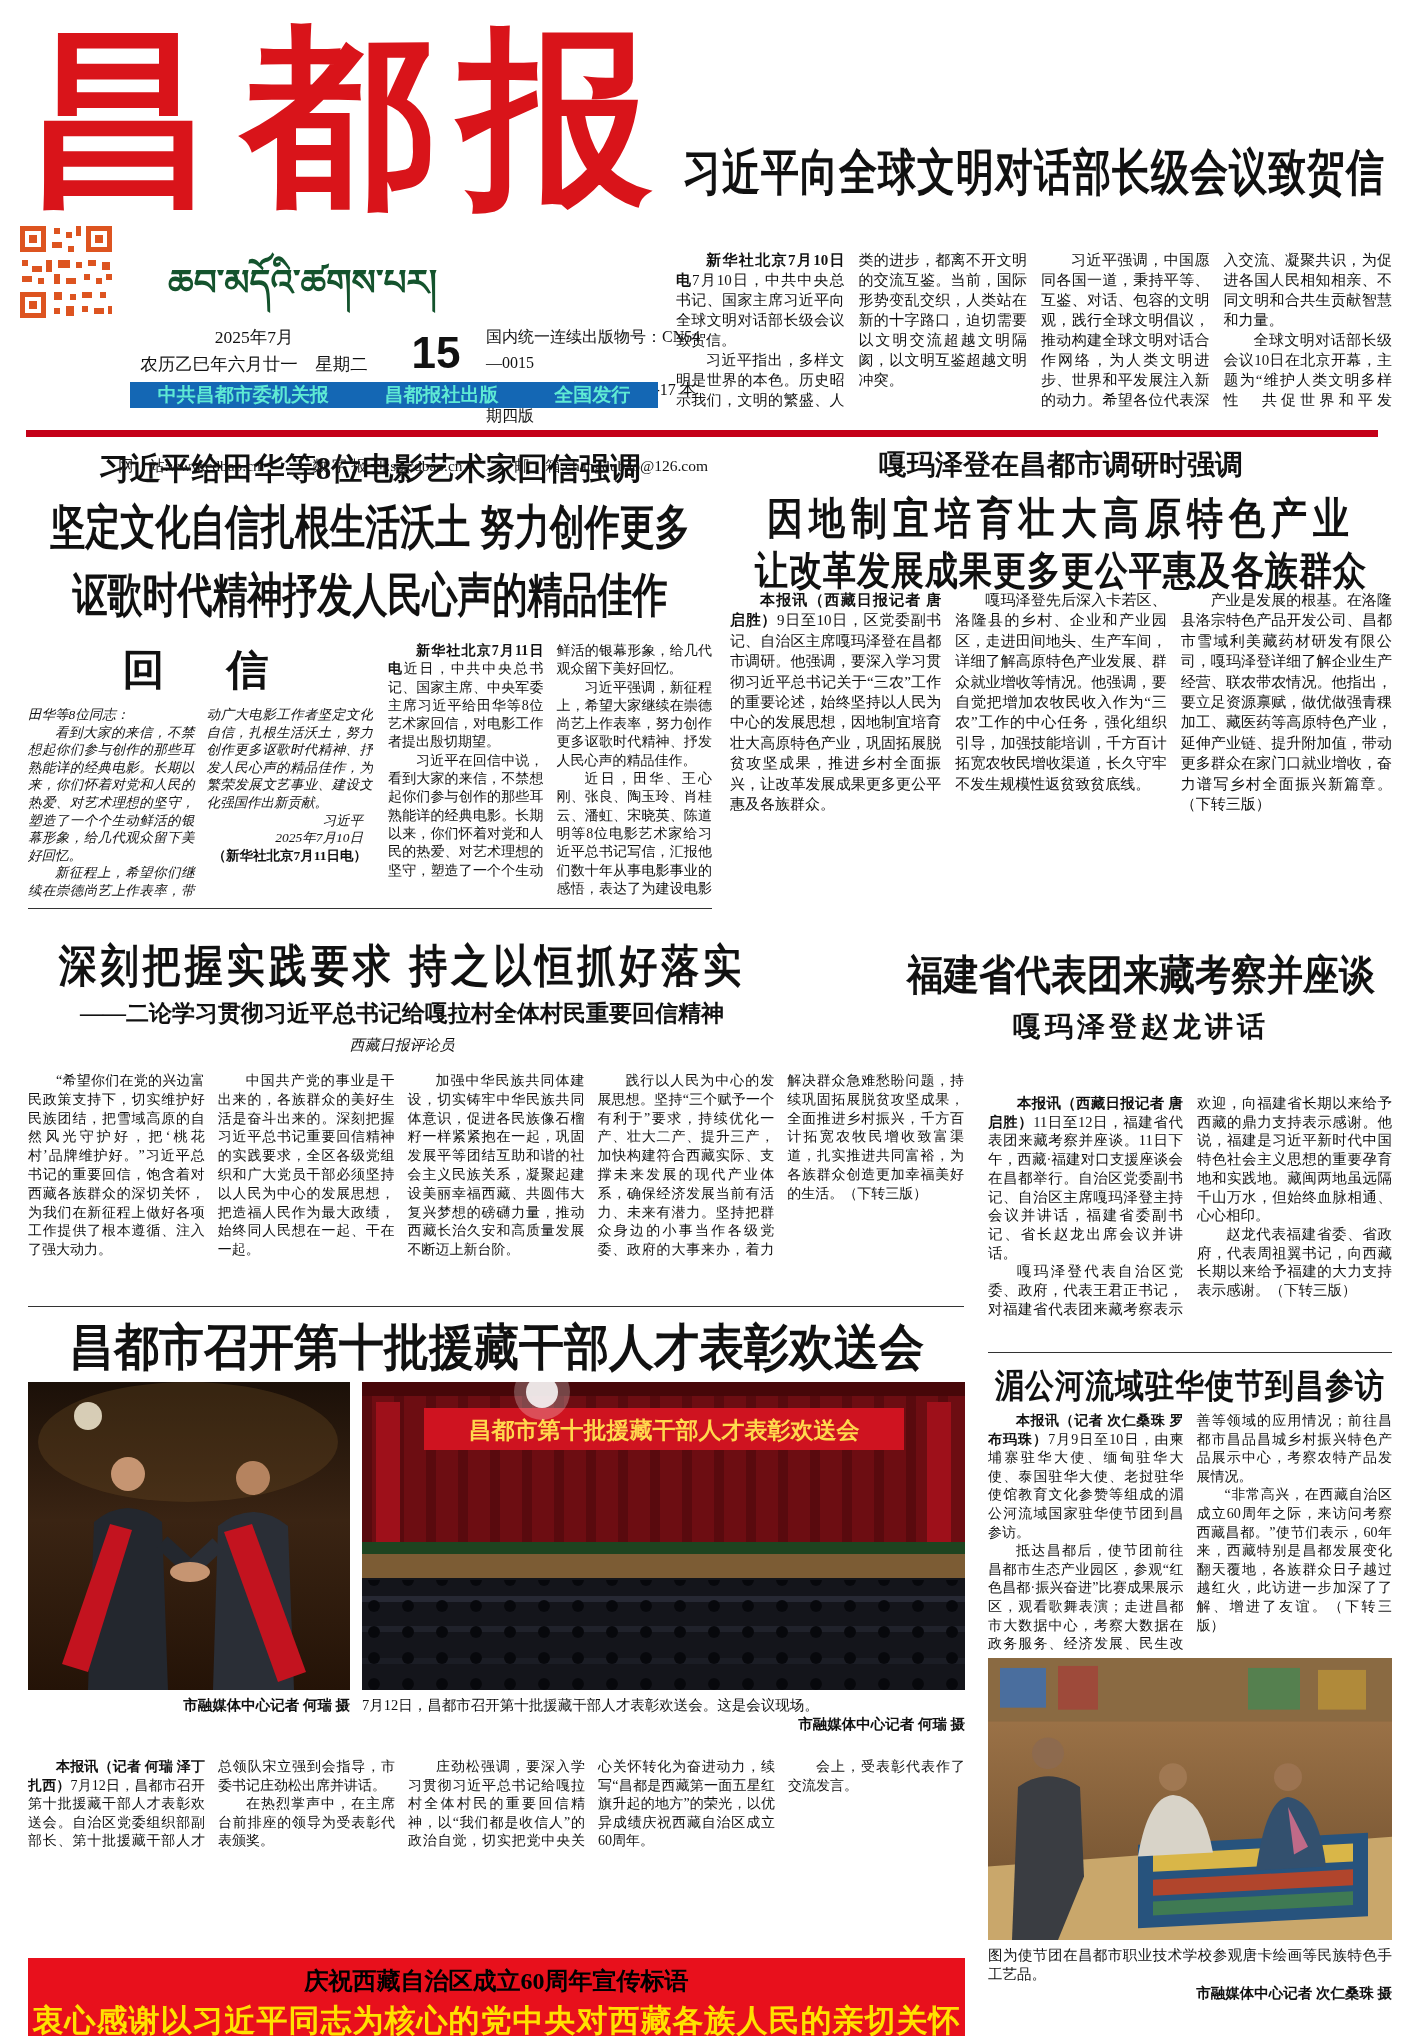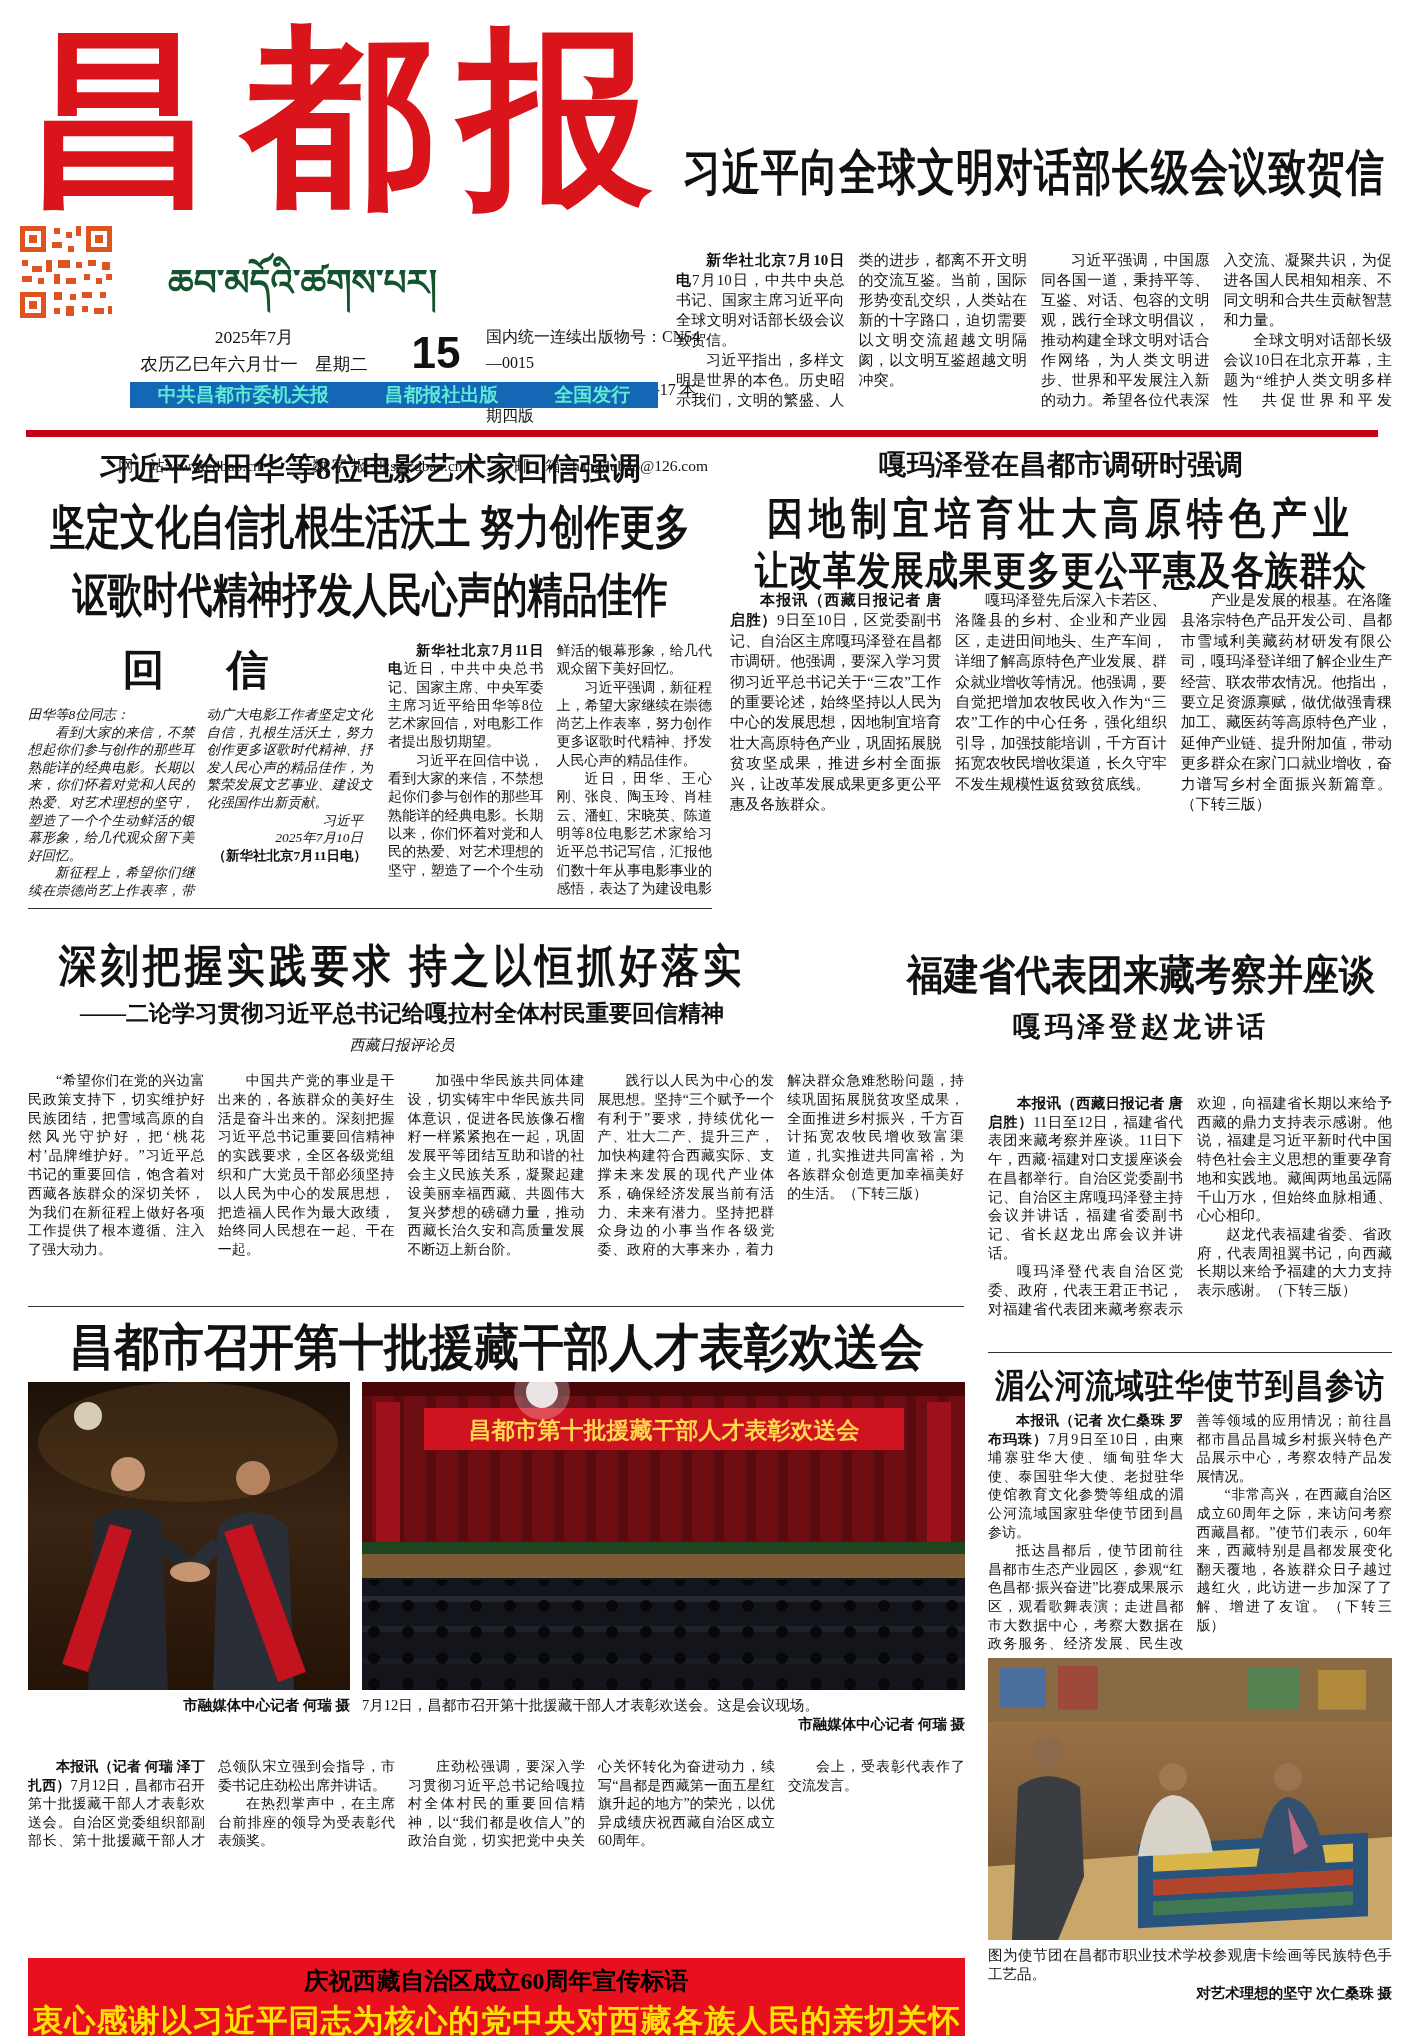--- a/index.html
+++ b/index.html
@@ -314,21 +314,21 @@
         <path d="M24 284 L30 130 Q60 108 92 130 L96 220 L70 284 Z" fill="#3a3d42"></path>
         <circle cx="185" cy="120" r="14" fill="#a07852"></circle>
         <path d="M150 200 Q160 140 185 138 Q215 140 225 196 Z" fill="#d8d3c8"></path>
         <circle cx="300" cy="120" r="14" fill="#9c7350"></circle>
         <path d="M268 214 Q278 142 300 140 Q330 144 338 210 Z" fill="#33506e"></path>
         <path d="M300 150 l20 40 l-14 8 Z" fill="#c06a88"></path>
       </svg>
     </div>
     <div class="mk-cap just">
       <p class="ni">图为使节团在昌都市职业技术学校参观唐卡绘画等民族特色手工艺品。</p>
-      <p class="credit">对艺术理想的坚守 次仁桑珠 摄</p>
+      <p class="credit">市融媒体中心记者 次仁桑珠 摄</p>
     </div>
   </div>
 
   <div class="abs bz">
     <div class="bz-h">昌都市召开第十批援藏干部人才表彰欢送会</div>
 
     <div class="bz-photo1 photo">
       <svg viewBox="0 0 322 308" preserveAspectRatio="none">
         <defs>
           <linearGradient id="g1" x1="0" y1="0" x2="0" y2="1">

